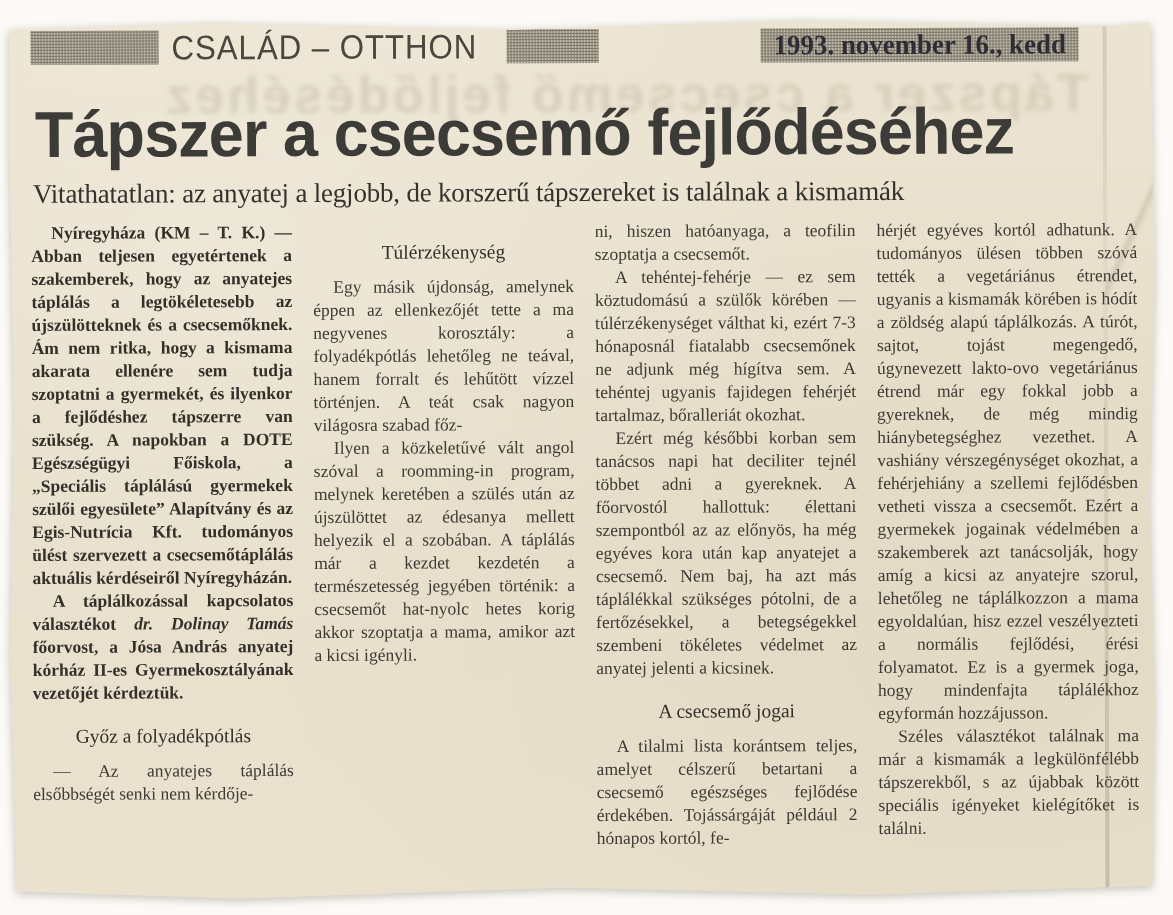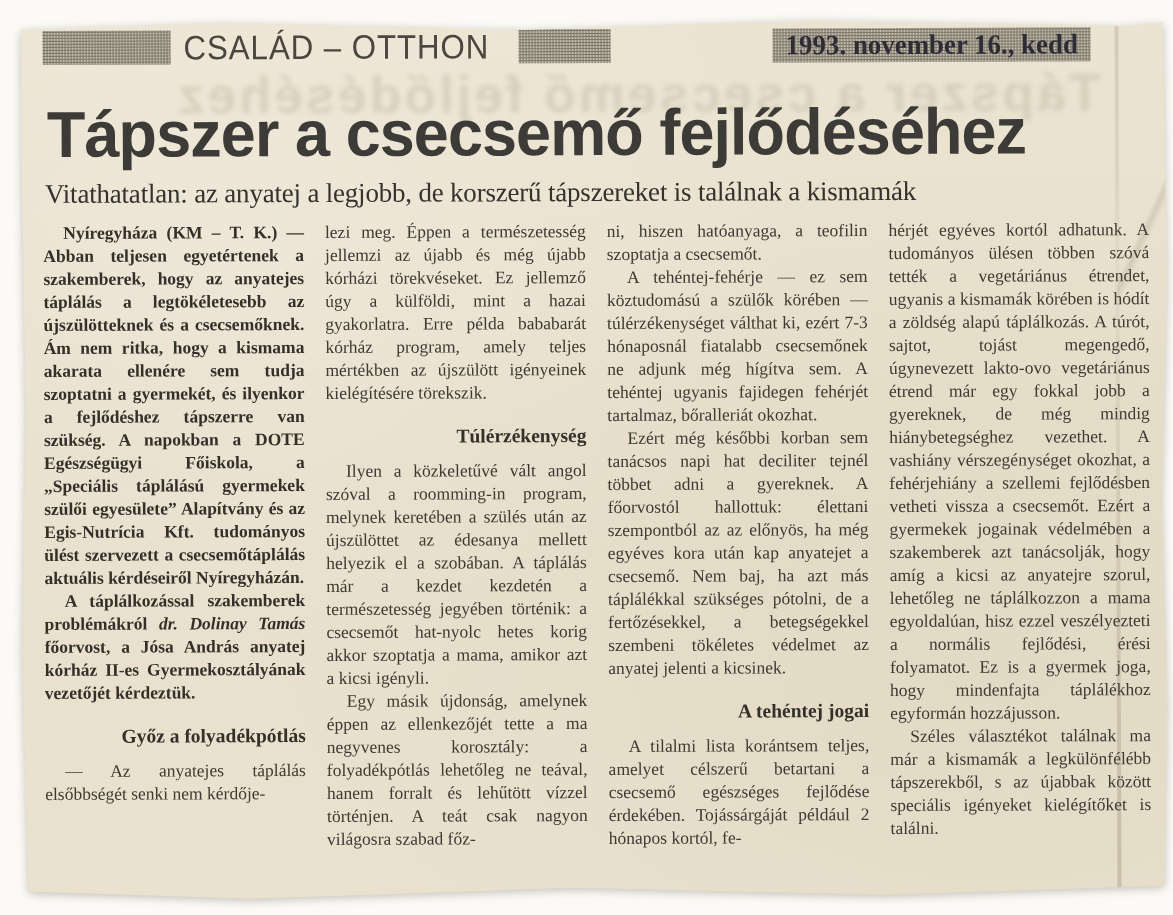--- a/index.html
+++ b/index.html
@@ -15,21 +15,21 @@
       radial-gradient(ellipse at 85% 75%, rgba(140,120,80,.07), transparent 55%),
       linear-gradient(180deg,#ece4d2 0%,#e8e0cc 45%,#eae2cf 100%);
     transform:rotate(-0.2deg);
     clip-path:polygon(0.4% 1.8%,18% 1.1%,44% 2%,69% 1%,96% 1.8%,99.3% 1.4%,
       99.6% 30%,99.1% 55%,99.5% 78%,99.2% 98.4%,
       75% 99.3%,48% 98.4%,20% 99.5%,0.8% 98.6%,
       0.3% 72%,0.7% 45%,0.4% 16%);
     padding:14px 22px 0 26px;box-sizing:border-box;
     color:#3b3833;
   }
-  .paper-wrap{position:absolute;inset:0;filter:drop-shadow(0 2px 5px rgba(90,80,60,.35));margin-left:12px;}
+  .paper-wrap{position:absolute;inset:0;filter:drop-shadow(0 2px 5px rgba(90,80,60,.35));}
   
   .masthead{height:40px;display:flex;align-items:center;position:relative;}
   .strip{
     height:34px;
     background-color:#c3bdae;
     background-image:radial-gradient(rgba(110,104,92,.85) 1px, transparent 1.1px);
     background-size:3px 3px;
   }
   .strip-left{width:128px;}
   .section-label{
@@ -77,22 +77,22 @@
     height:668px;overflow:hidden;
   }
   .col{flex:1 1 0;min-width:0;text-align:justify;
     font-size:17.5px;line-height:23px;color:#3d3a34;}
   .col p{margin:0;text-indent:1.15em;}
   .col p.noindent{text-indent:0;}
   .lead{font-weight:700;color:#33302a;}
   .b{font-weight:700;}
   .i{font-style:italic;}
   .subhead{
-    font-weight:700;font-size:19.5px;color:#33302a;
-    margin:20px 0 12px 0;text-align:right;text-indent:0;
+    font-weight:400;font-size:19.5px;color:#33302a;
+    margin:20px 0 12px 0;text-align:center;text-indent:0;
   }
   
   .crease-vertical{
     position:absolute;top:0;bottom:0;right:52px;width:4px;
     background:linear-gradient(180deg,rgba(120,108,85,.22),rgba(120,108,85,.05) 30%,rgba(120,108,85,.2) 70%,rgba(120,108,85,.28));
     pointer-events:none;
   }
   .crease-corner{
     position:absolute;top:120px;right:6px;width:48px;height:220px;
     background:linear-gradient(115deg,transparent 46%,rgba(120,108,85,.18) 50%,transparent 55%);
@@ -117,37 +117,36 @@
 
     <div class="ghost" aria-hidden="true">Tápszer a csecsemő fejlődéséhez</div>
 
     <h1 class="headline">Tápszer a csecsemő fejlődéséhez</h1>
     <h2 class="subtitle">Vitathatatlan: az anyatej a legjobb, de korszerű tápszereket is találnak a kismamák</h2>
 
     <div class="columns">
 
       <div class="col">
         <p class="lead"><span class="b">Nyíregyháza (KM – T. K.)</span><span> — Abban teljesen egyetértenek a szakemberek, hogy az anyatejes táplálás a legtökéletesebb az újszülötteknek és a csecsemőknek. Ám nem ritka, hogy a kismama akarata ellenére sem tudja szoptatni a gyermekét, és ilyenkor a fejlődéshez tápszerre van szükség. A napokban a DOTE Egészségügyi Főiskola, a „Speciális táplálású gyermekek szülői egyesülete” Alapítvány és az Egis-Nutrícia Kft. tudományos ülést szervezett a csecsemőtáplálás aktuális kérdéseiről Nyíregyházán.</span></p>
-        <p class="lead"><span>A táplálkozással szakemberek problémákról </span><span class="i">dr. Dolinay Tamás</span><span> főorvost, a Jósa András anyatej kórház II-es Gyermekosztályának vezetőjét kérdeztük.</span></p>
+        <p class="lead"><span>A táplálkozással kapcsolatos választékot </span><span class="i">dr. Dolinay Tamás</span><span> főorvost, a Jósa András anyatej kórház II-es Gyermekosztályának vezetőjét kérdeztük.</span></p>
         <h3 class="subhead">Győz a folyadékpótlás</h3>
         <p>— Az anyatejes táplálás elsőbbségét senki nem kérdője-</p>
       </div>
 
       <div class="col">
-        <p class="noindent">lezi meg. Éppen a természetesség jellemzi az újabb és még újabb kórházi törekvéseket. Ez jellemző úgy a külföldi, mint a hazai gyakorlatra. Erre példa bababarát kórház program, amely teljes mértékben az újszülött igényeinek kielégítésére törekszik.</p>
         <h3 class="subhead">Túlérzékenység</h3>
+        <p>Egy másik újdonság, amelynek éppen az ellenkezőjét tette a ma negyvenes korosztály: a folyadékpótlás lehetőleg ne teával, hanem forralt és lehűtött vízzel történjen. A teát csak nagyon világosra szabad főz-</p>
         <p>Ilyen a közkeletűvé vált angol szóval a roomming-in program, melynek keretében a szülés után az újszülöttet az édesanya mellett helyezik el a szobában. A táplálás már a kezdet kezdetén a természetesség jegyében történik: a csecsemőt hat-nyolc hetes korig akkor szoptatja a mama, amikor azt a kicsi igényli.</p>
-        <p>Egy másik újdonság, amelynek éppen az ellenkezőjét tette a ma negyvenes korosztály: a folyadékpótlás lehetőleg ne teával, hanem forralt és lehűtött vízzel történjen. A teát csak nagyon világosra szabad főz-</p>
       </div>
 
       <div class="col">
         <p class="noindent">ni, hiszen hatóanyaga, a teofilin szoptatja a csecsemőt.</p>
         <p>A tehéntej-fehérje — ez sem köztudomású a szülők körében — túlérzékenységet válthat ki, ezért 7-3 hónaposnál fiatalabb csecsemőnek ne adjunk még hígítva sem. A tehéntej ugyanis fajidegen fehérjét tartalmaz, bőralleriát okozhat.</p>
         <p>Ezért még későbbi korban sem tanácsos napi hat deciliter tejnél többet adni a gyereknek. A főorvostól hallottuk: élettani szempontból az az előnyös, ha még egyéves kora után kap anyatejet a csecsemő. Nem baj, ha azt más táplálékkal szükséges pótolni, de a fertőzésekkel, a betegségekkel szembeni tökéletes védelmet az anyatej jelenti a kicsinek.</p>
-        <h3 class="subhead">A tehéntej jogai</h3>
+        <h3 class="subhead">A csecsemő jogai</h3>
         <p>A tilalmi lista korántsem teljes, amelyet célszerű betartani a csecsemő egészséges fejlődése érdekében. Tojássárgáját például 2 hónapos kortól, fe-</p>
       </div>
 
       <div class="col">
         <p class="noindent">hérjét egyéves kortól adhatunk. A tudományos ülésen többen szóvá tették a vegetáriánus étrendet, ugyanis a kismamák körében is hódít a zöldség alapú táplálkozás. A túrót, sajtot, tojást megengedő, úgynevezett lakto-ovo vegetáriánus étrend már egy fokkal jobb a gyereknek, de még mindig hiánybetegséghez vezethet. A vashiány vérszegénységet okozhat, a fehérjehiány a szellemi fejlődésben vetheti vissza a csecsemőt. Ezért a gyermekek jogainak védelmében a szakemberek azt tanácsolják, hogy amíg a kicsi az anyatejre szorul, lehetőleg ne táplálkozzon a mama egyoldalúan, hisz ezzel veszélyezteti a normális fejlődési, érési folyamatot. Ez is a gyermek joga, hogy mindenfajta táplálékhoz egyformán hozzájusson.</p>
         <p>Széles választékot találnak ma már a kismamák a legkülönfélébb tápszerekből, s az újabbak között speciális igényeket kielégítőket is találni.</p>
       </div>
 
     </div>
 

